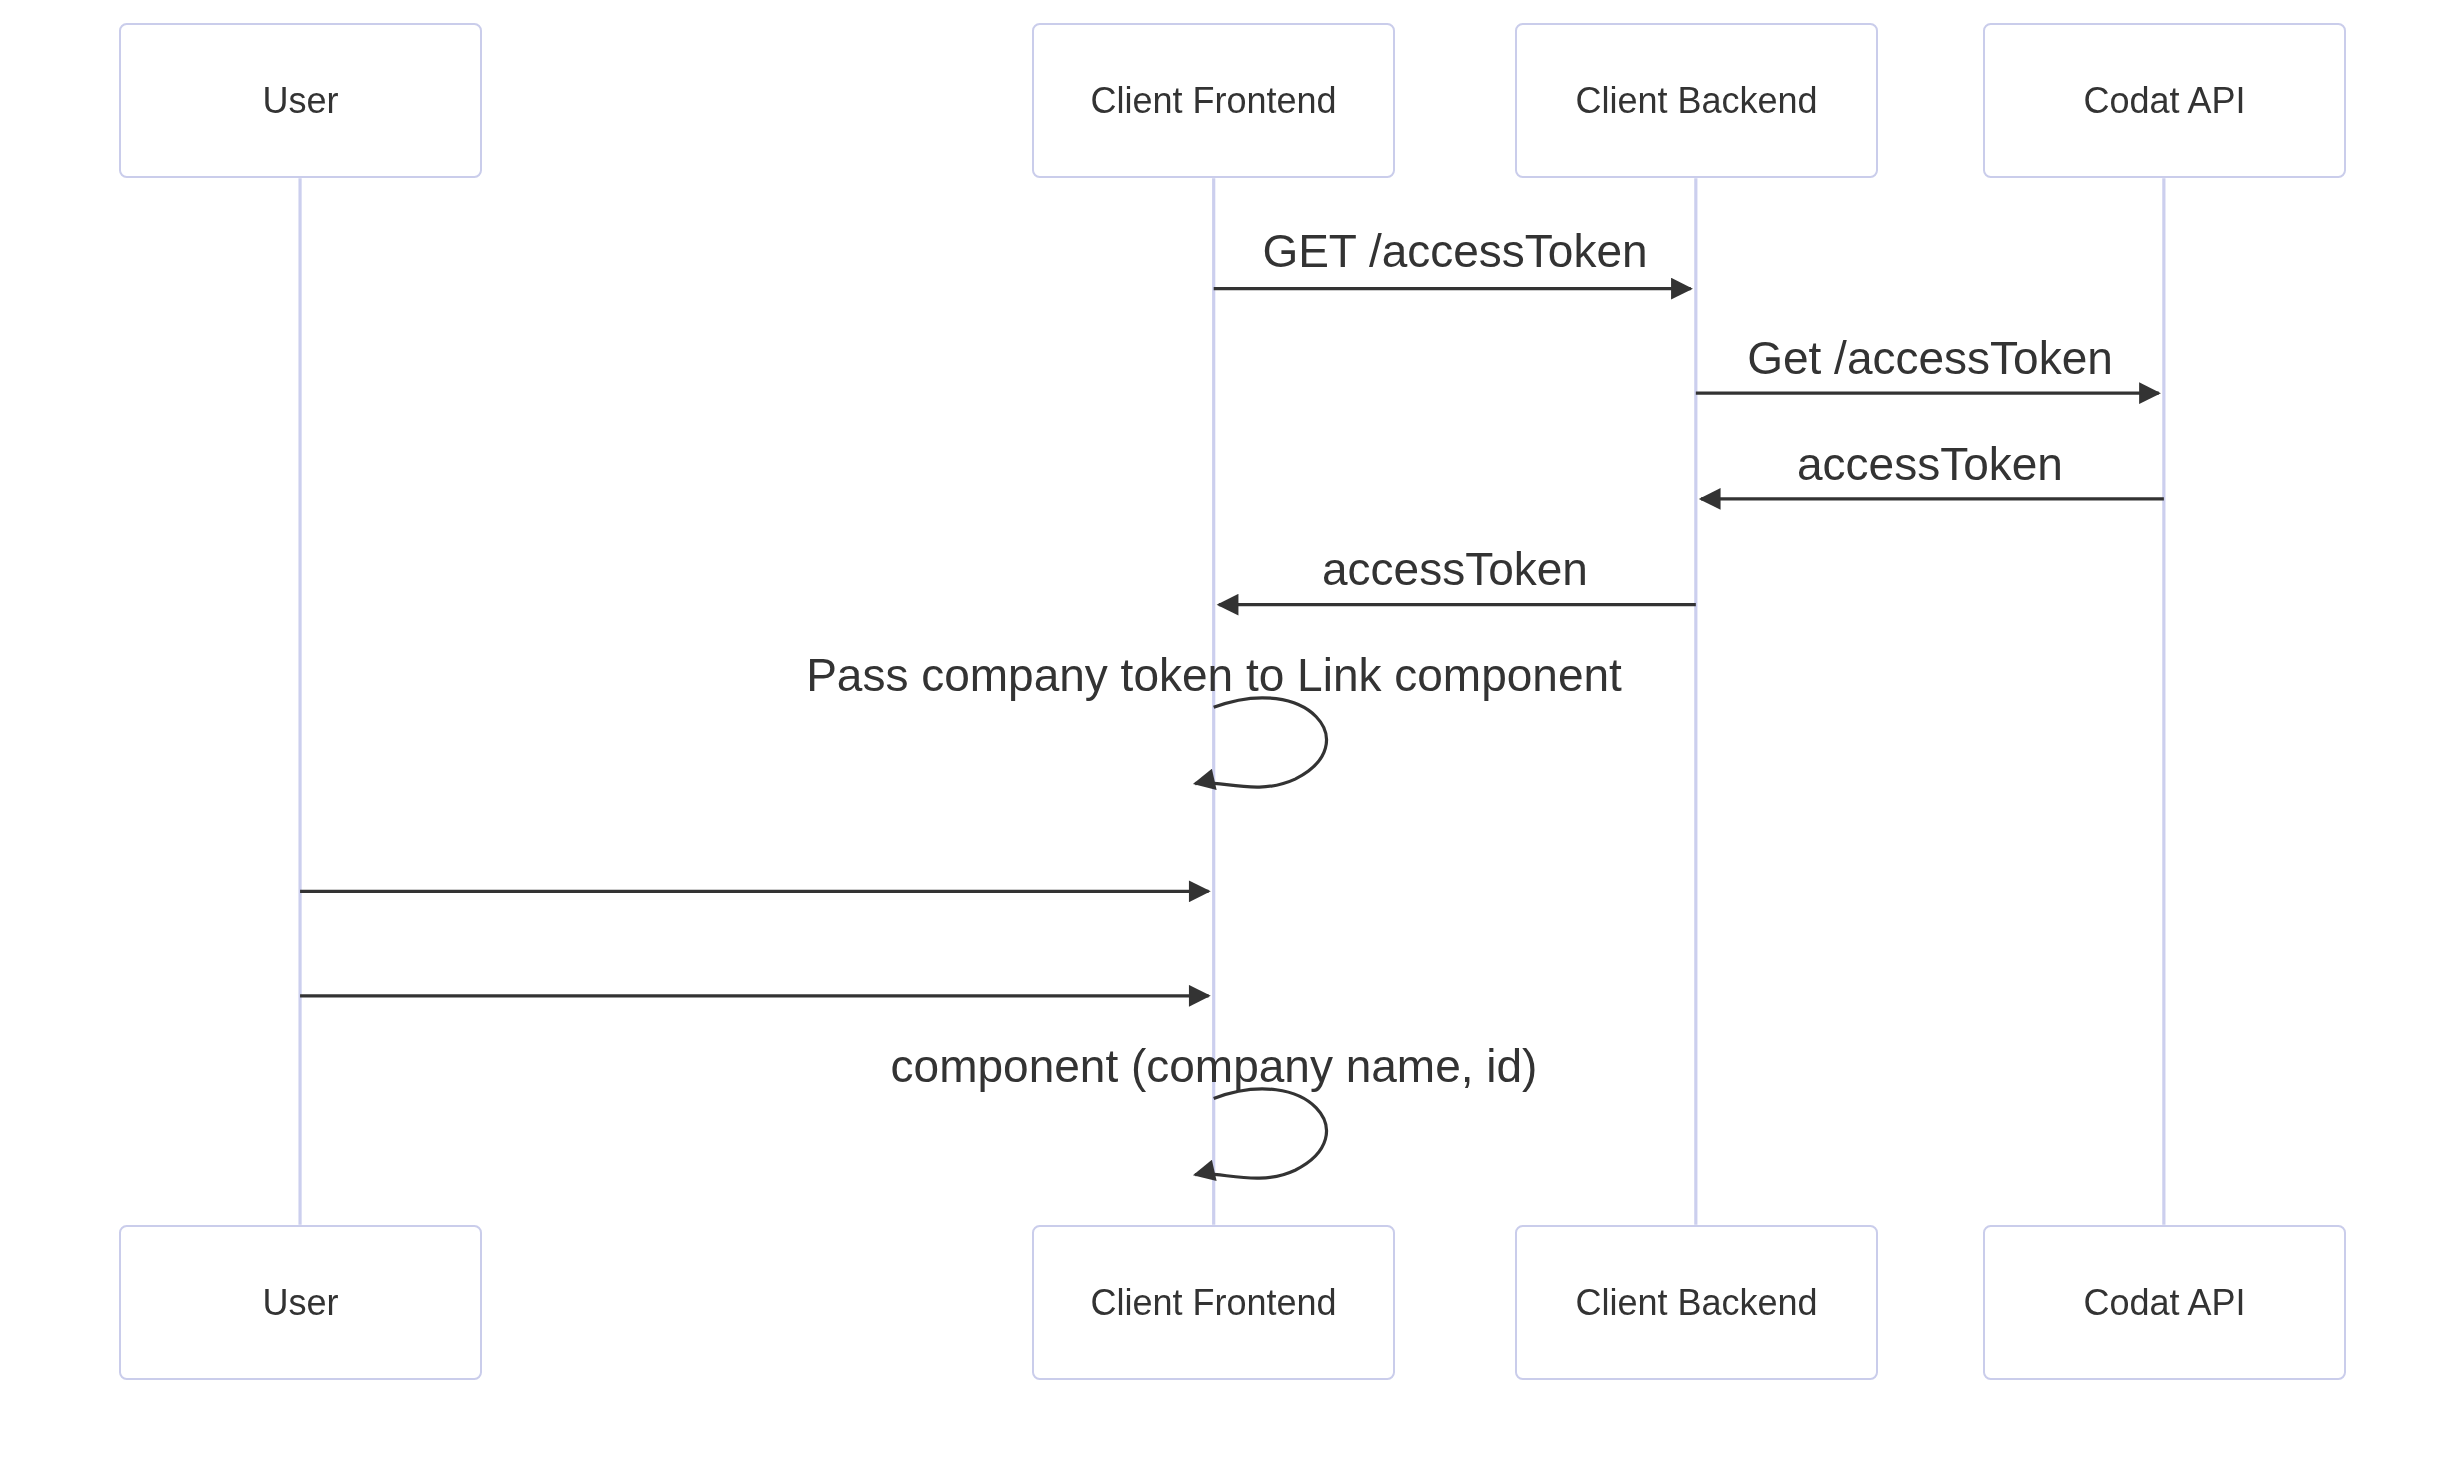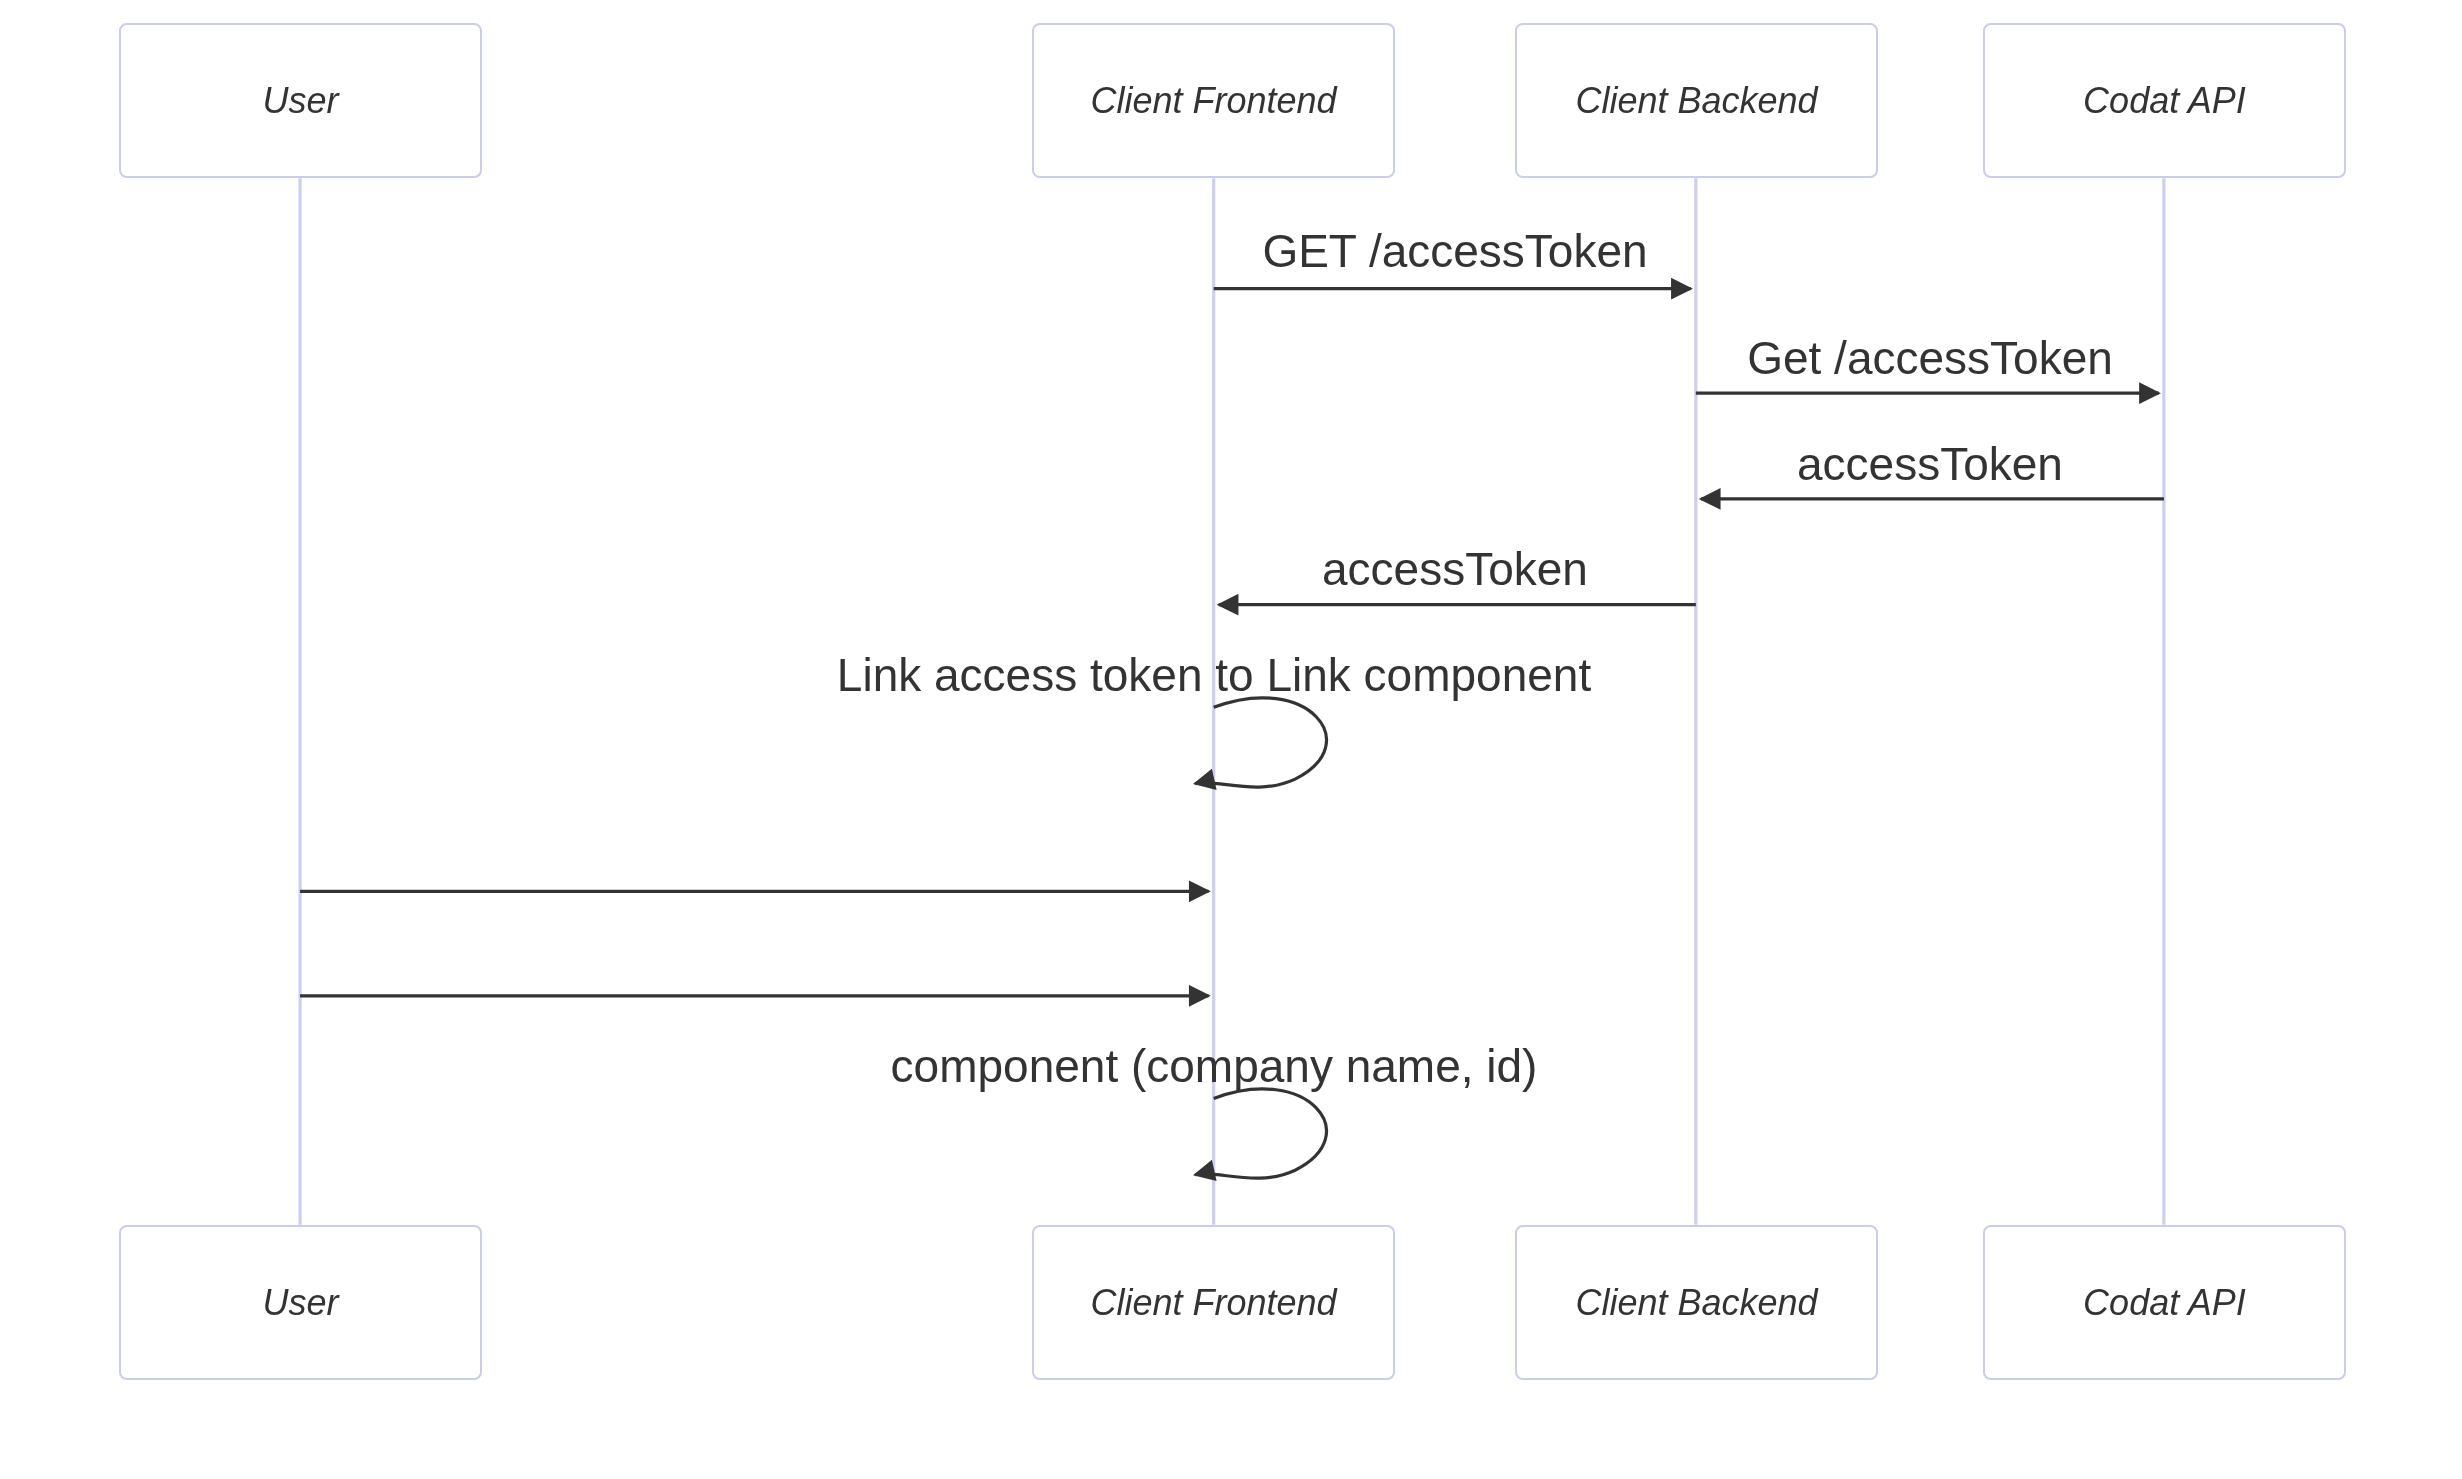--- a/index.html
+++ b/index.html
@@ -28,21 +28,20 @@
     position: absolute;
     width: 363px;
     height: 155px;
     box-sizing: border-box;
     background: #ffffff;
     border: 2.6px solid #cacdeb;
     border-radius: 7.7px;
     display: flex;
     align-items: center;
     justify-content: center;
-    font-style: italic;
   }
   .actor-label {
     font-size: 36px;
     color: #333333;
     white-space: nowrap;
   }
   .msg-label {
     position: absolute;
     transform: translate(-50%, -50%);
     white-space: nowrap;
@@ -110,17 +109,17 @@
     <span class="actor-label">Client Backend</span>
   </div>
   <div class="actor-box" style="left:1983px; top:1225px;">
     <span class="actor-label">Codat API</span>
   </div>
 
   <div class="msg-label" style="left:1455px; top:251px;">GET /accessToken</div>
   <div class="msg-label" style="left:1930px; top:358px;">Get /accessToken</div>
   <div class="msg-label" style="left:1930px; top:464px;">accessToken</div>
   <div class="msg-label" style="left:1455px; top:569px;">accessToken</div>
-  <div class="msg-label" style="left:1214px; top:675px;">Link access token to Link component</div>
+  <div class="msg-label" style="left:1214px; top:675px;">Pass company token to Link component</div>
   <div class="msg-label" style="left:1214px; top:1066px;">component (company name, id)</div>
 
 </div>
 
 
 </body></html>

